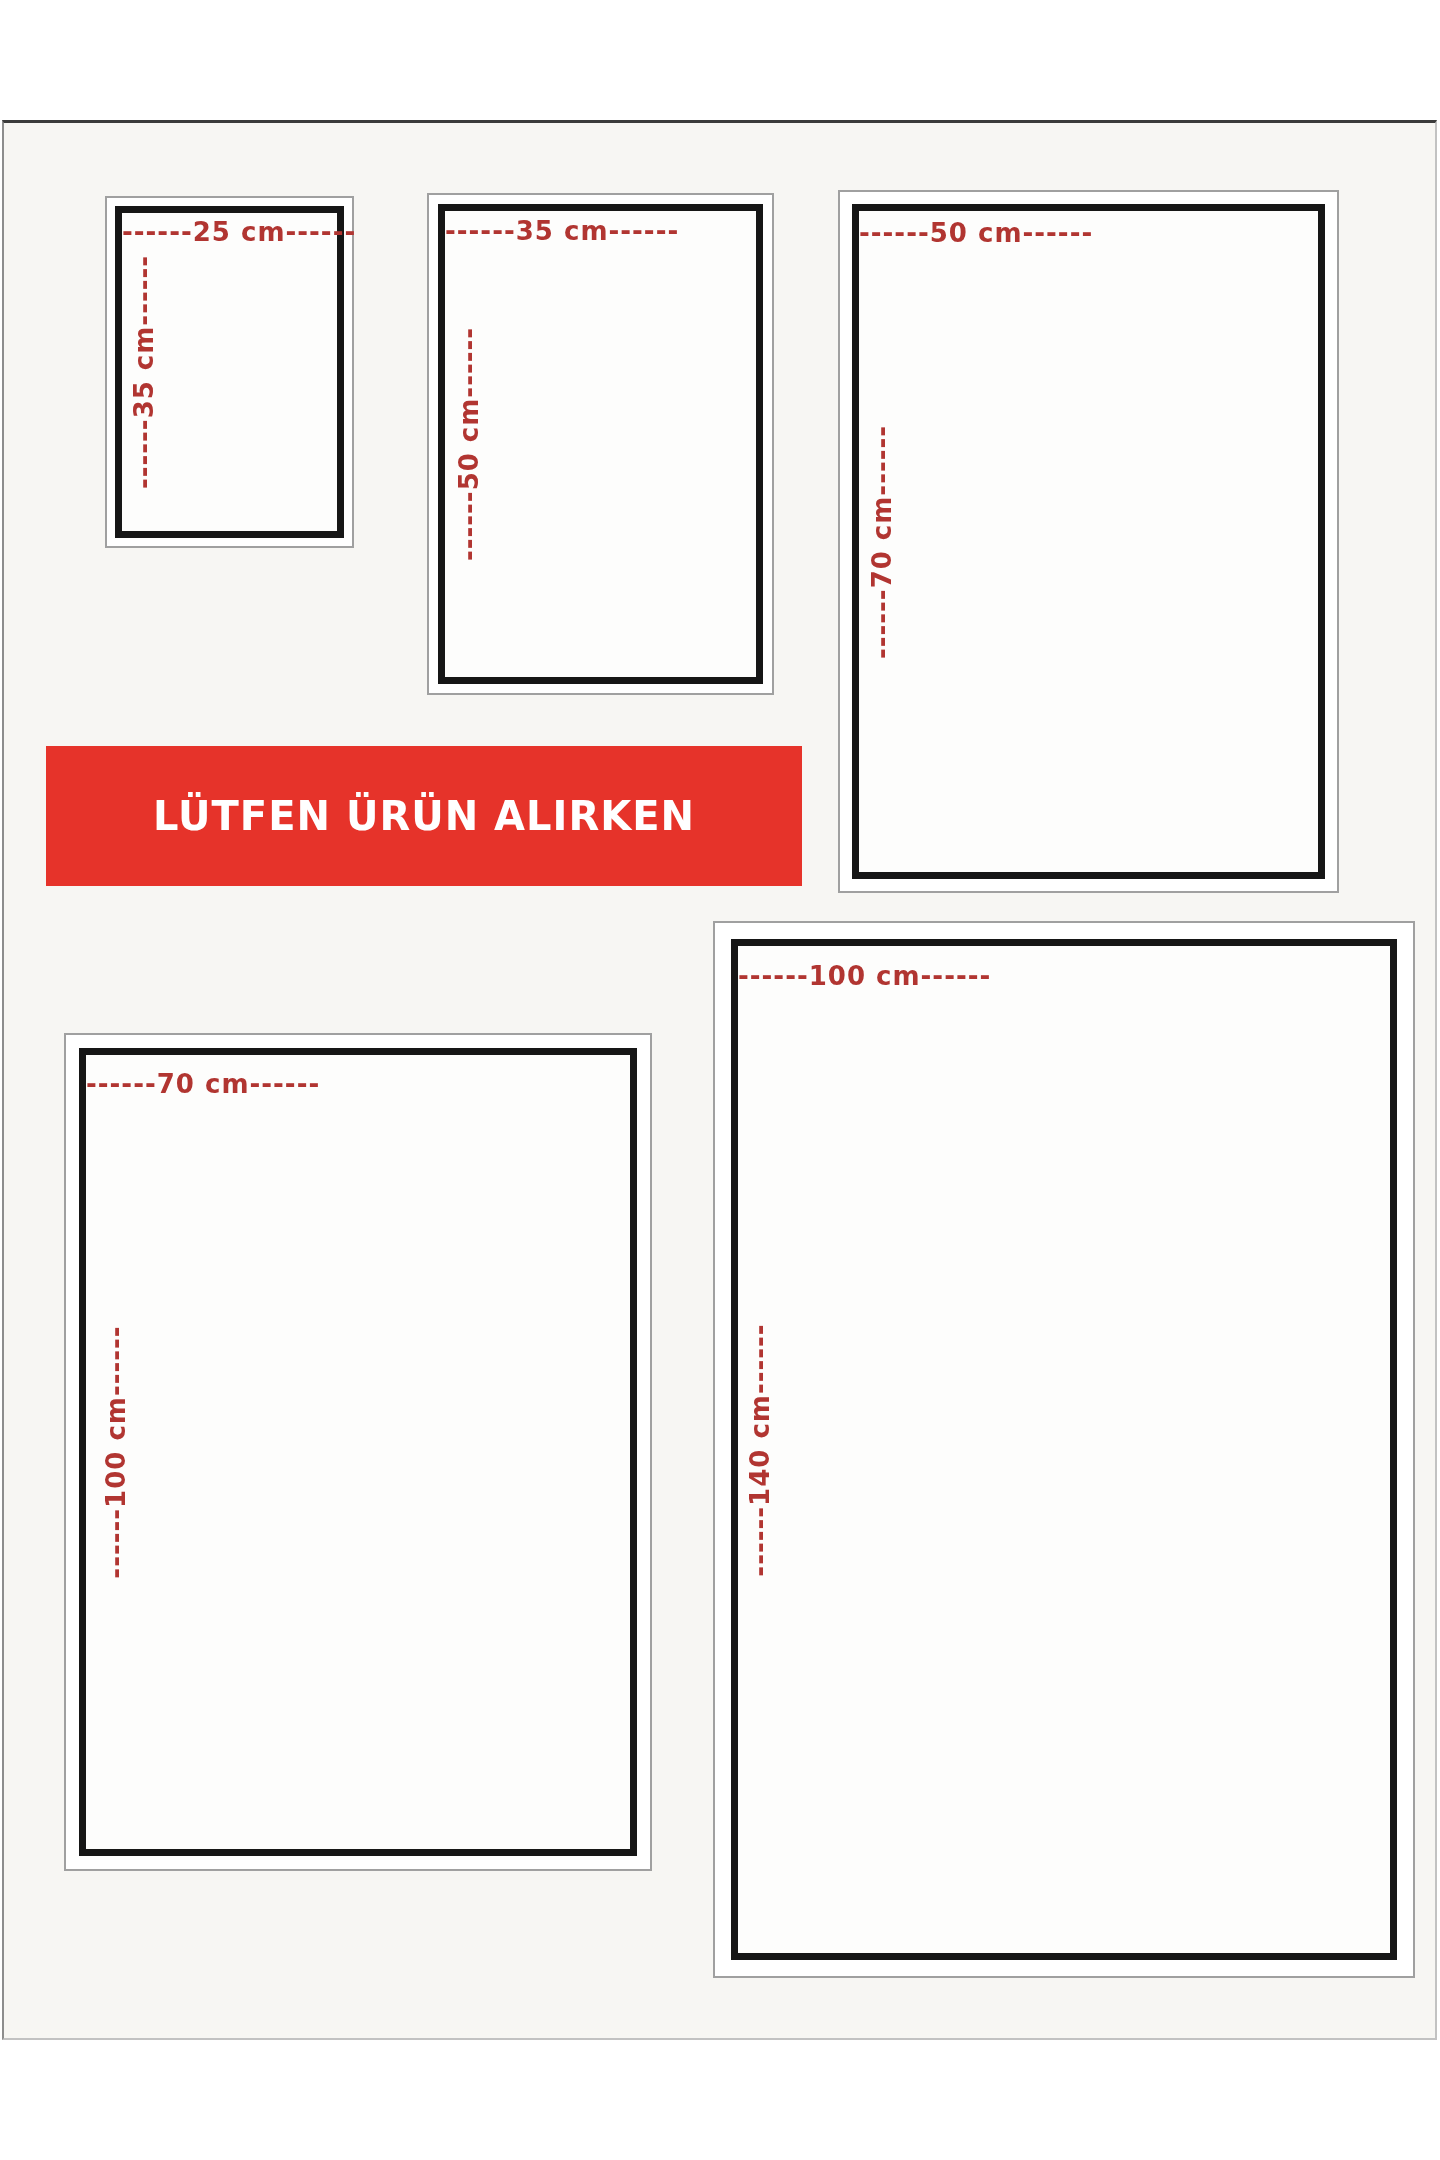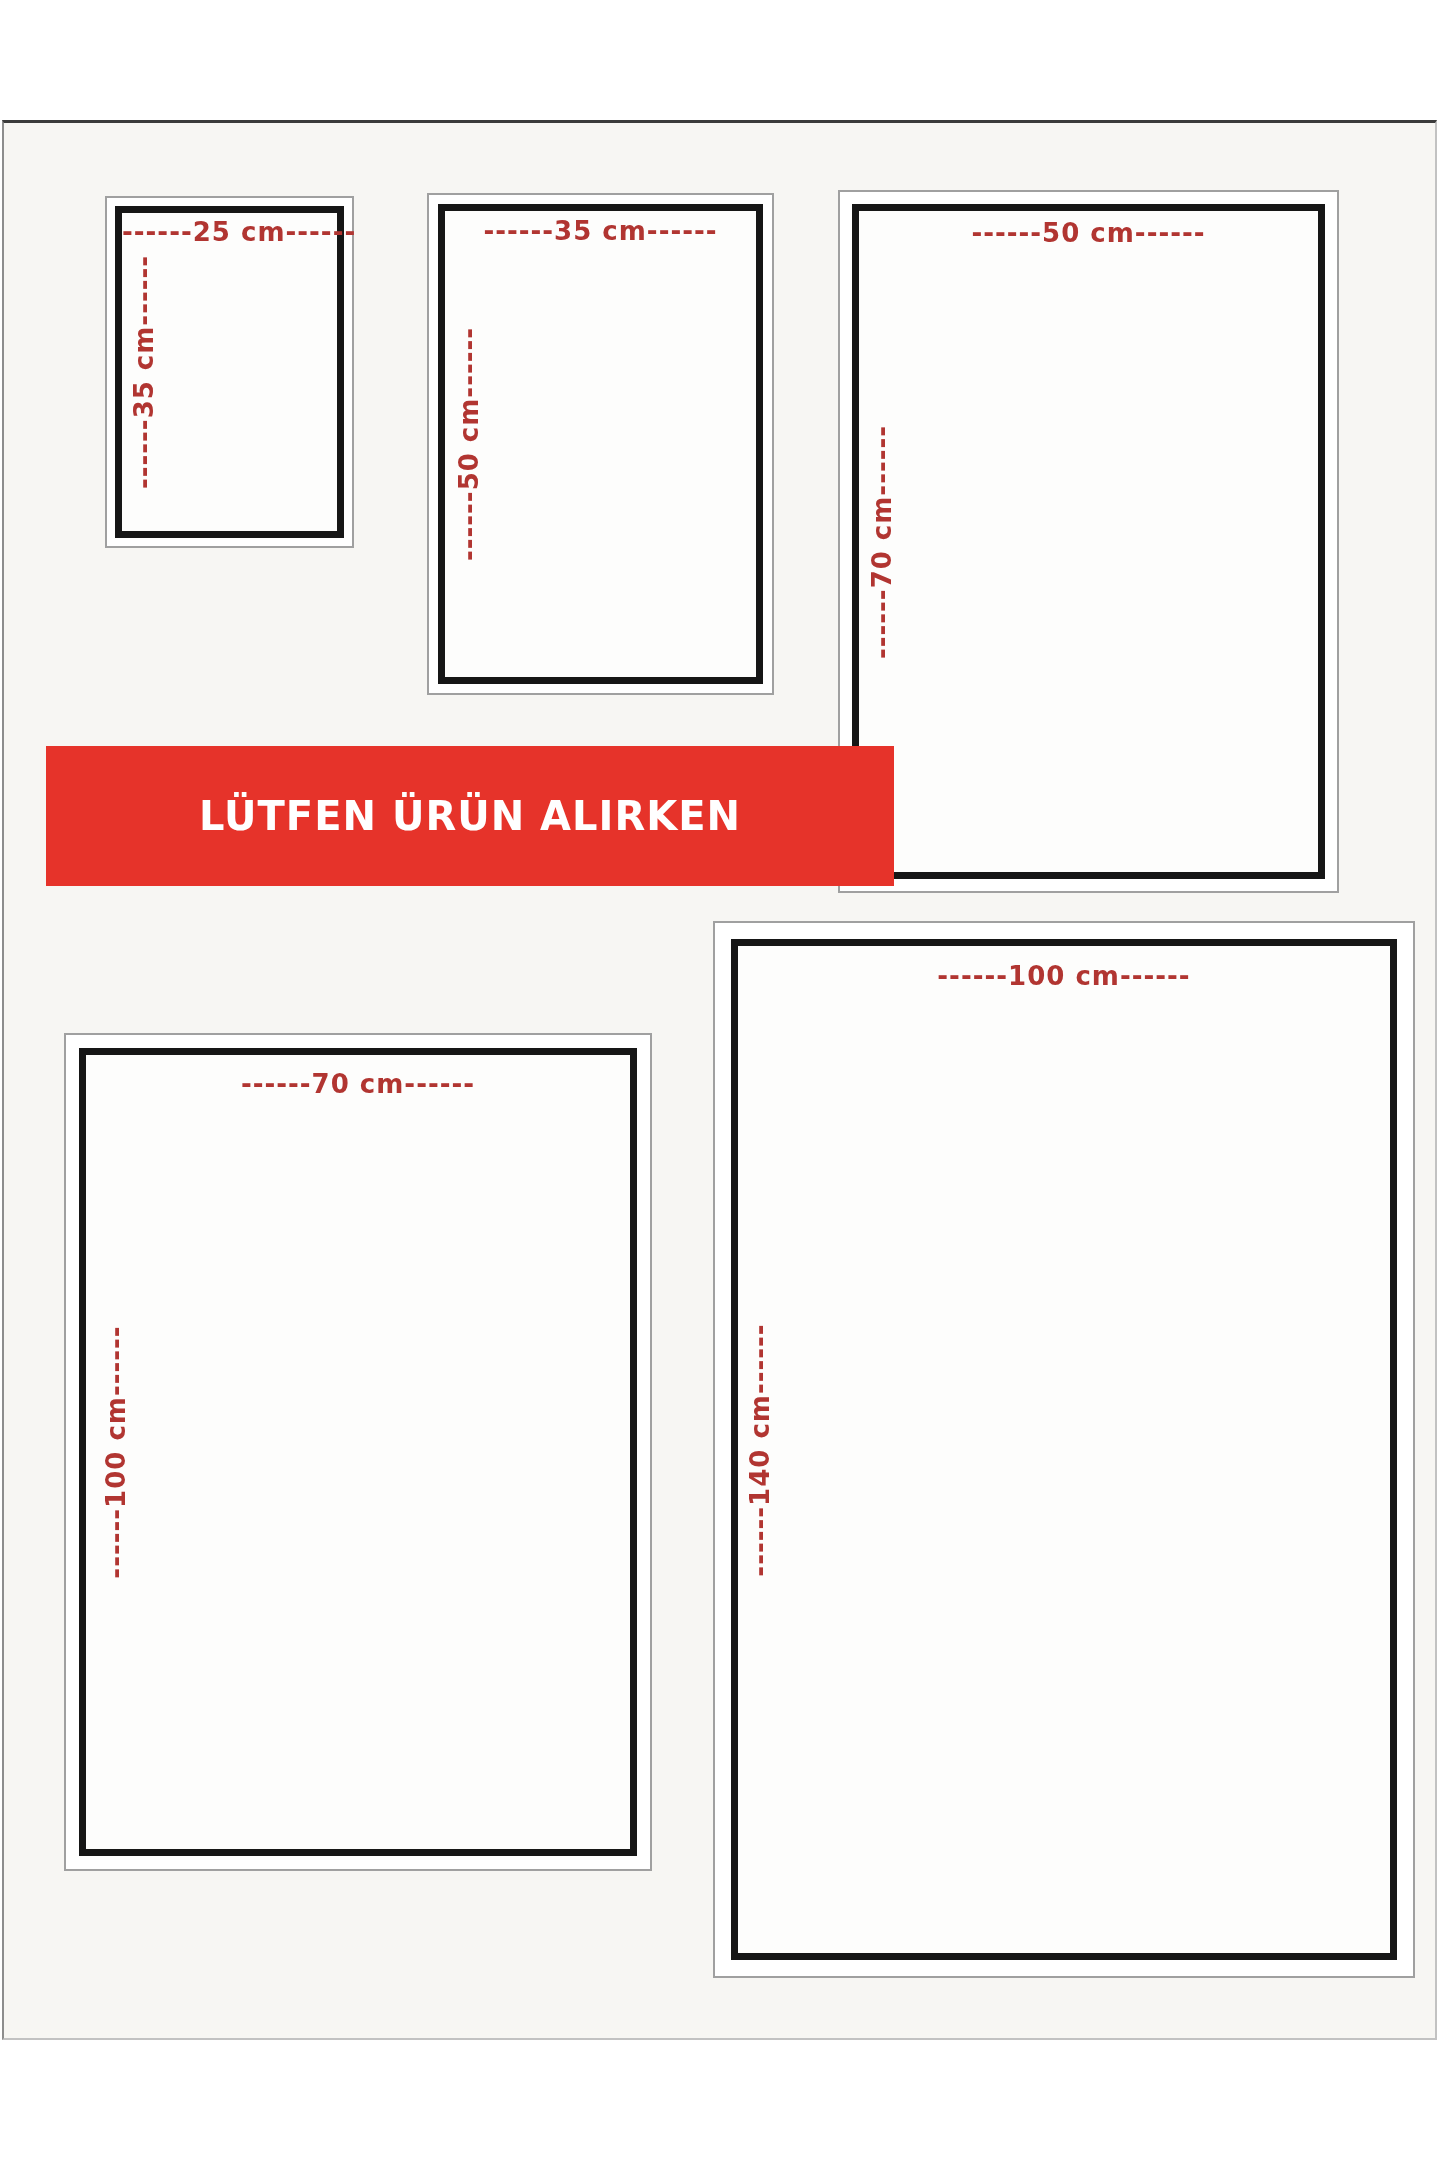--- a/index.html
+++ b/index.html
@@ -23,21 +23,21 @@
     position:absolute;box-sizing:border-box;
     background:#ffffff;
     border:2px solid var(--frame-gray,#a0a0a0);
   }
   .size-box .inner{
     position:absolute;box-sizing:border-box;
     border:7px solid var(--frame-black,#161616);
     background:#fdfdfc;
   }
   .h-label{
-    position:absolute;left:0;right:0;text-align:center;
+    position:absolute;left:0;right:0;text-align:left;
     color:var(--label-red,#b13531);
     font-weight:bold;font-size:26px;letter-spacing:1px;white-space:nowrap;
   }
   .v-label{
     position:absolute;top:50%;
     transform:translate(-50%,-50%) rotate(-90deg);
     color:var(--label-red,#b13531);
     font-weight:bold;font-size:26px;letter-spacing:1px;white-space:nowrap;
   }
 
@@ -62,21 +62,21 @@
   .box-70x100 .h-label{top:14px;}
   .box-70x100 .v-label{left:30px;}
 
   .box-100x140{left:709px;top:798px;width:702px;height:1057px;}
   .box-100x140 .inner{inset:16px;}
   .box-100x140 .h-label{top:15px;}
   .box-100x140 .v-label{left:22px;}
 
   
   .banner{
-    position:absolute;left:42px;top:623px;width:848px;height:140px;
+    position:absolute;left:42px;top:623px;width:756px;height:140px;
     background:var(--banner-red,#e6332a);
     color:#ffffff;font-weight:bold;font-size:40px;line-height:52px;
     letter-spacing:1px;
     display:flex;flex-direction:column;justify-content:center;
     text-align:center;
   }
 </style>
 </head>
 <body>
 

